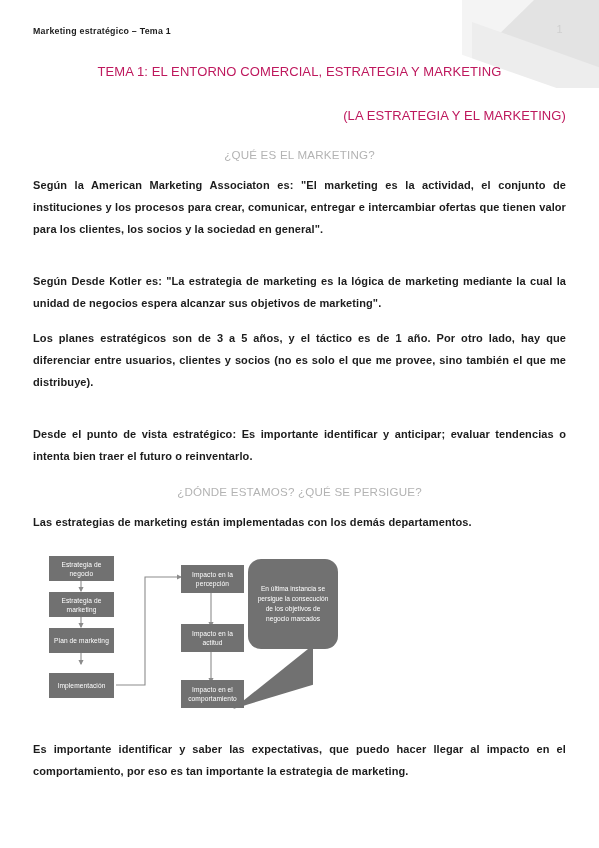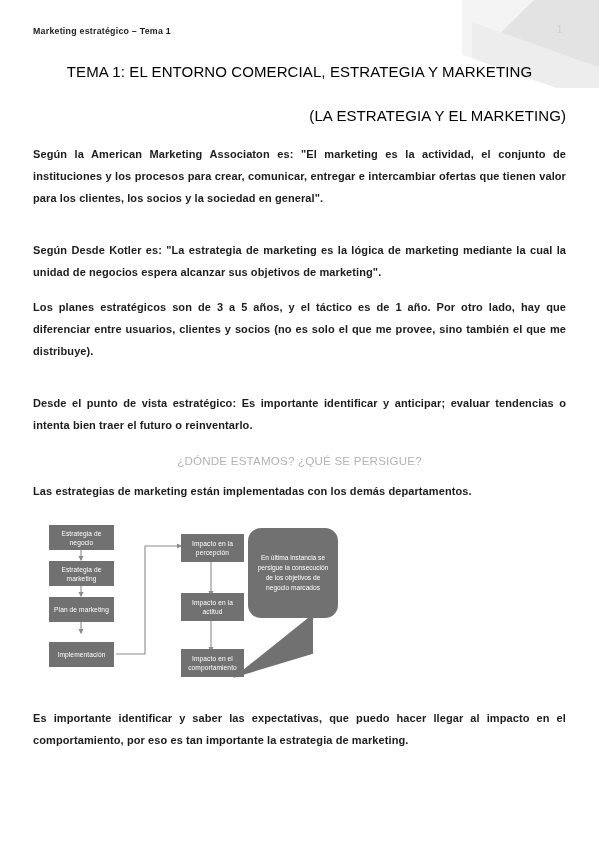--- a/index.html
+++ b/index.html
@@ -92,23 +92,23 @@
   .content {
     position: absolute;
     top: 58px;
     left: 33px;
     width: 533px;
   }
 
   h1.doc-title {
     margin: 0;
     font-weight: normal;
-    font-size: 15px;
+    font-size: 13px;
     line-height: 28px;
-    color: #000000;
+    color: #be185d;
     text-align: center;
     letter-spacing: 0.1px;
   }
   h1.doc-title .line2 {
     display: block;
     margin-top: 16px;
     text-align: right;
   }
 
   h2.section-head {
@@ -204,20 +204,21 @@
 
   <div class="doc-header">Marketing estratégico – Tema 1</div>
 
   <div class="content">
 
     <h1 class="doc-title">
       <span>TEMA 1: EL ENTORNO COMERCIAL, ESTRATEGIA Y MARKETING</span>
       <span class="line2">(LA ESTRATEGIA Y EL MARKETING)</span>
     </h1>
 
+    <h2 class="section-head">¿QUÉ ES EL MARKETING?</h2>
 
     <p class="body-par">
       <span>Según la <b>American Marketing Associaton</b> es: "El marketing es la actividad, el conjunto de instituciones y los procesos para crear, comunicar, entregar e intercambiar ofertas que tienen valor para los clientes, los socios y la sociedad en general".</span>
     </p>
 
 
     <p class="body-par gap">
       <span>Según <b>Desde Kotler</b> es: "La estrategia de marketing es la lógica de marketing mediante la cual la unidad de negocios espera alcanzar sus objetivos de marketing".</span>
     </p>
 

